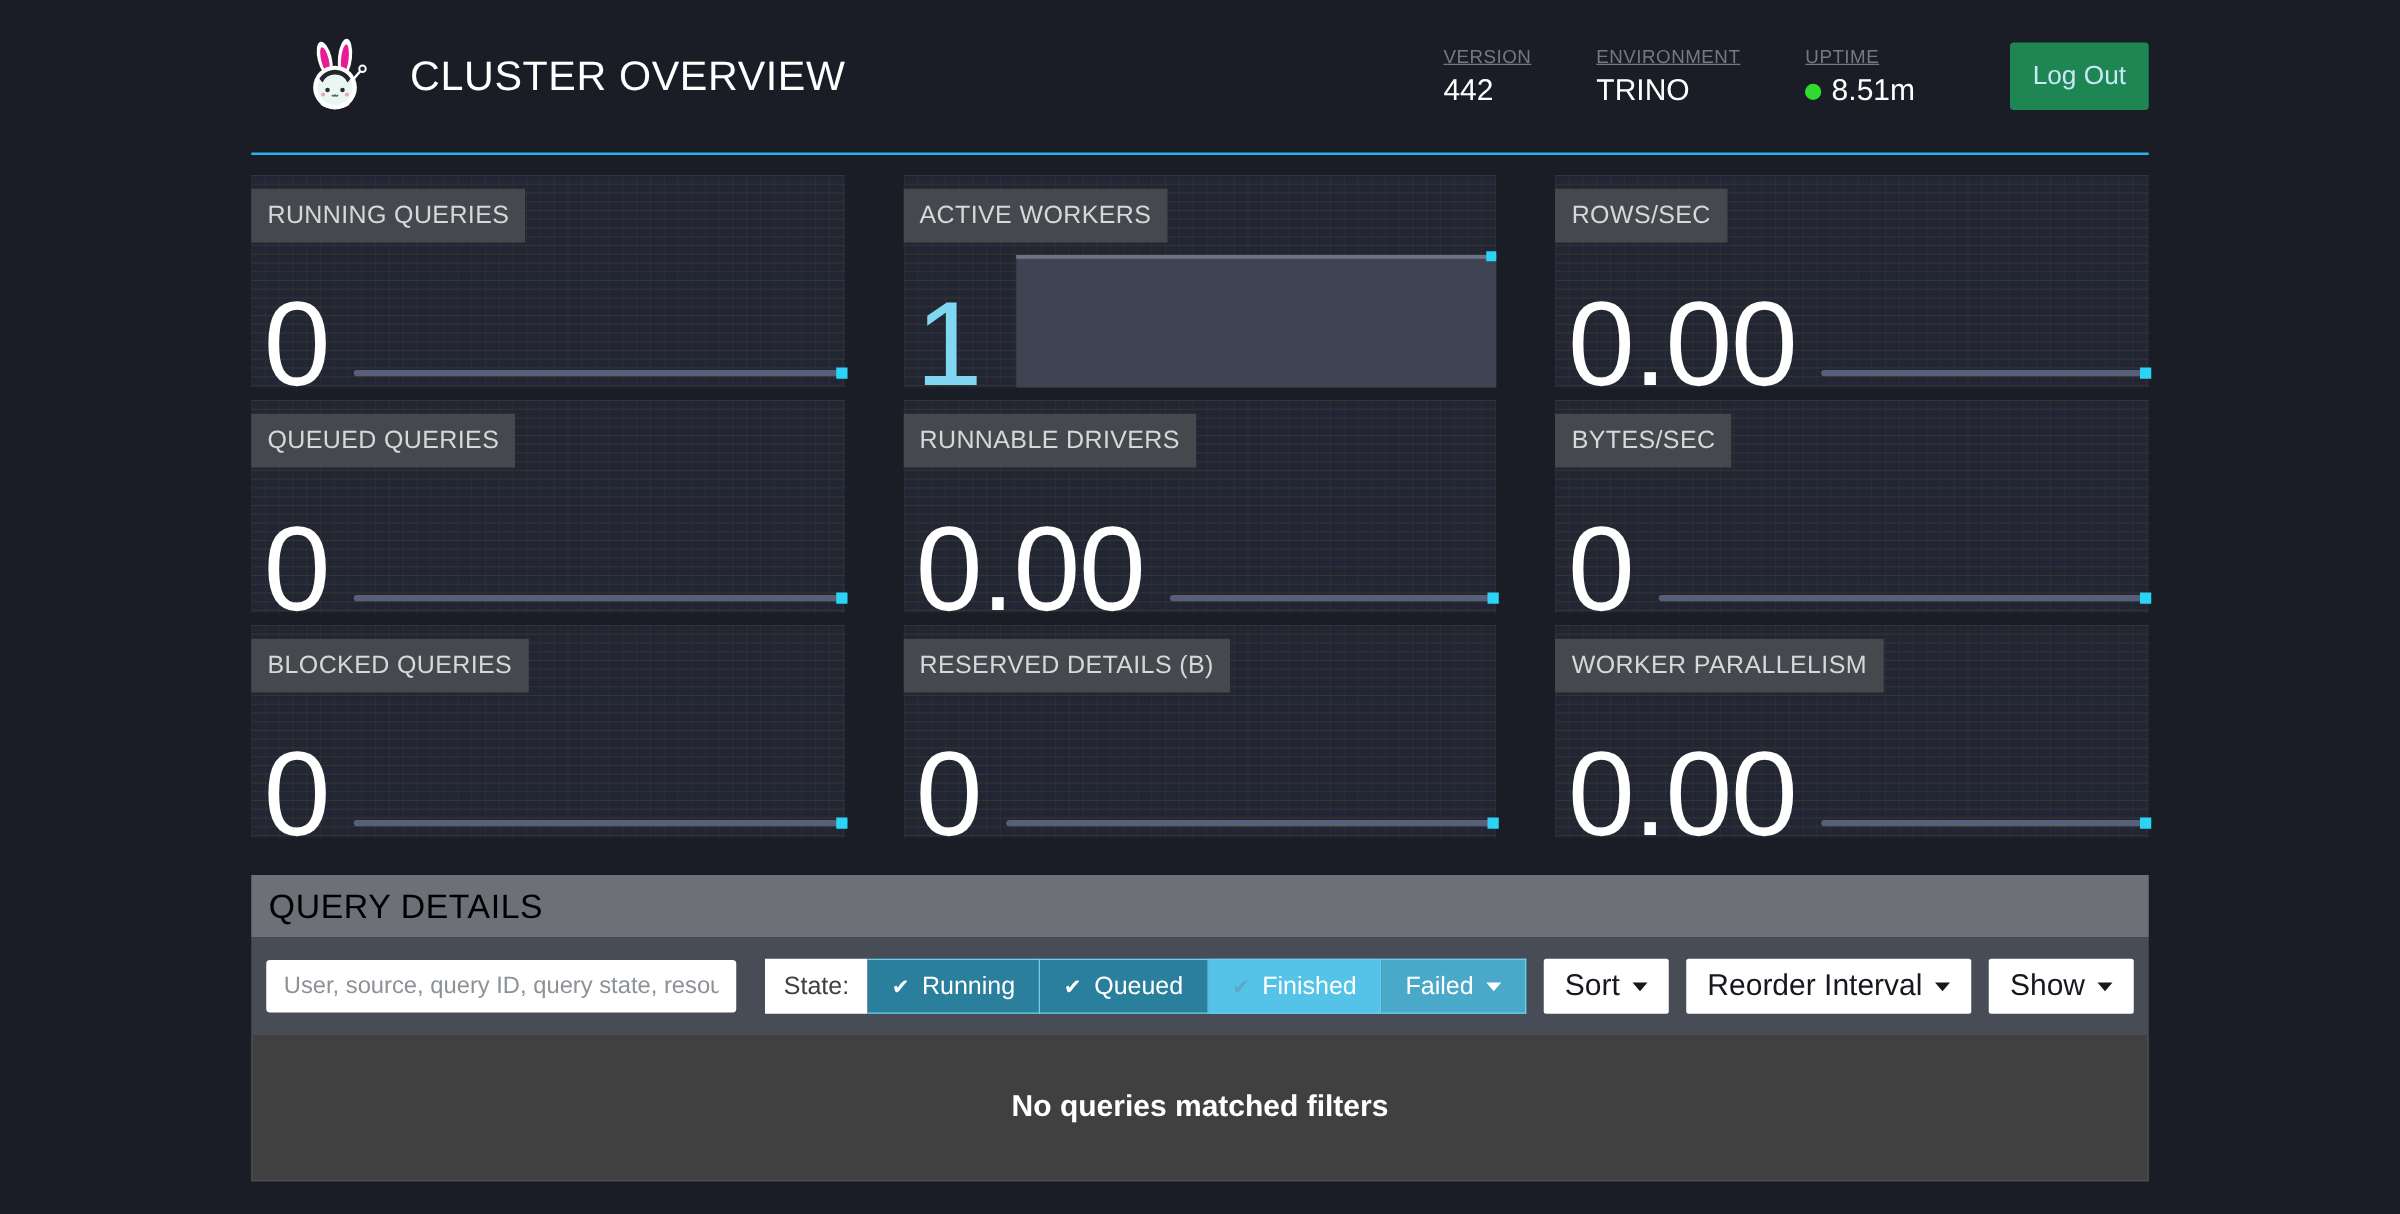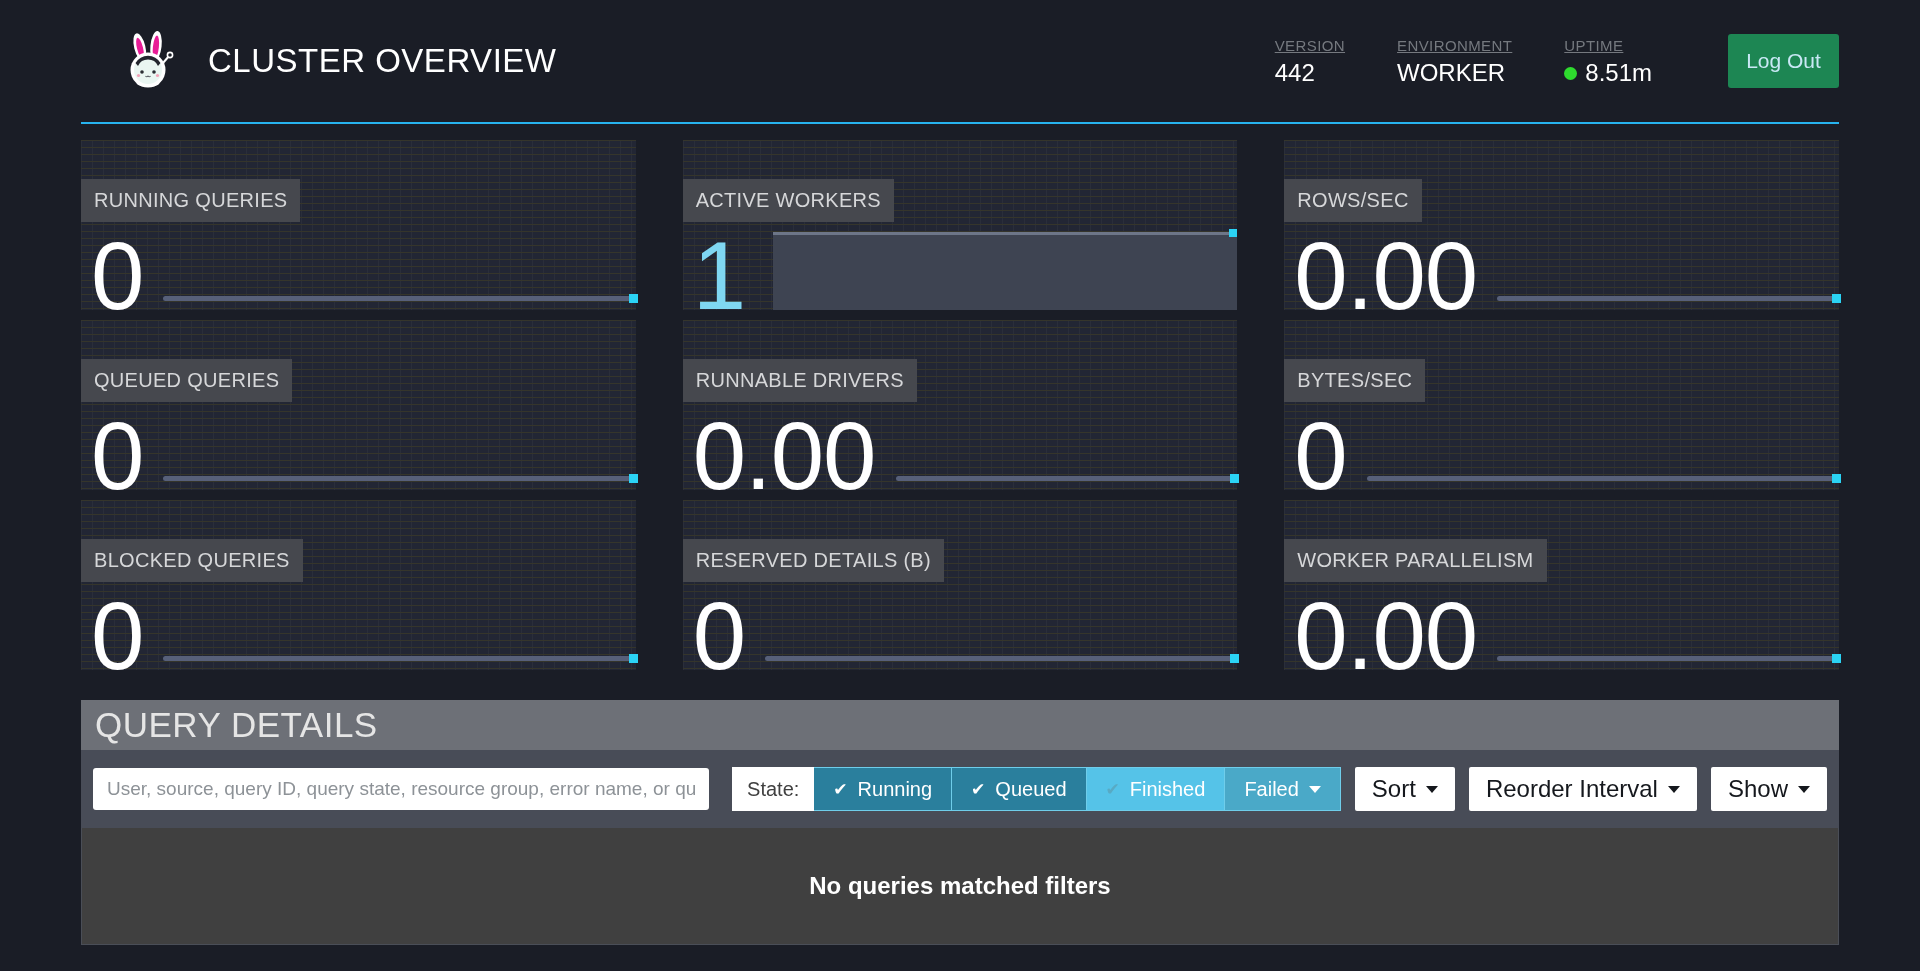--- a/index.html
+++ b/index.html
@@ -3,21 +3,21 @@
 <meta charset="utf-8">
 <style>
   * { box-sizing: border-box; }
   html,body { margin:0; padding:0; }
   body {
     width:1920px; height:971px; overflow:hidden;
     background:#1a1d26;
     font-family:"Liberation Sans", "DejaVu Sans", sans-serif;
     -webkit-font-smoothing:antialiased;
   }
-  .container { width:1758px; margin:0 auto; }
+  .container { width:1518px; margin:0 auto; }
 
   
   header { height:122px; display:flex; align-items:center; justify-content:space-between; padding-left:42px; }
   .header-left { display:flex; align-items:center; gap:33px; }
   .logo-wrap { width:52px; height:62px; display:flex; align-items:center; }
   .page-title { margin:0; font-size:33px; font-weight:400; color:#ffffff; letter-spacing:0.5px; }
   .header-right { display:flex; align-items:center; }
   .info-block { margin-right:52px; }
   .info-label { font-size:15px; color:#75797f; letter-spacing:0.4px; margin-bottom:7px;text-decoration:underline; }
   .info-value { font-size:24px; color:#ffffff; display:flex; align-items:center; gap:8px; line-height:1; }
@@ -30,35 +30,35 @@
   
   .stats { display:grid; grid-template-columns:repeat(3,1fr); column-gap:47px; row-gap:10px; margin-top:16px; }
   .card {
     height:170px; display:flex; flex-direction:column; padding-top:11px;
     background-color:#222634;
     background-image:
       linear-gradient(to bottom, #35352b 1px, transparent 1px),
       linear-gradient(to right, #2a2e3a 1px, transparent 1px);
     background-size: 100% 7px, 11px 100%;
   }
-  .chip { width:max-content; background:#46484e; color:#d6d7d9; font-size:20px; padding:10px 13px; letter-spacing:0.3px;margin-top:28px; }
+  .chip { width:max-content; background:#46484e; color:#d6d7d9; font-size:20px; padding:10px 13px; letter-spacing:0.3px; }
   .card-body { flex:1; display:flex; padding-left:10px; }
   .card-body.line { align-items:flex-end; }
   .stat-value { font-size:96px; font-weight:300; color:#ffffff; line-height:1; margin-bottom:-14px; letter-spacing:-1px; }
   .stat-value.cyan { color:#7fd7f2; align-self:flex-end; }
   .spark { flex:1; position:relative; height:5px; margin:0 0 9px 20px; }
   .spark-line { position:absolute; left:0; right:0; top:0; bottom:0; background:#57607a; border-radius:3px; }
   .spark-dot { position:absolute; right:-2px; top:-2px; width:9px; height:9px; background:#2bd3f5; }
   .card-body.area { align-items:stretch; }
   .area-chart { flex:1; margin-left:28px; margin-top:10px; background:#3e4452; border-top:3px solid #6d7688; position:relative; }
   .area-dot { position:absolute; top:-6px; right:0; width:8px; height:8px; background:#2bd3f5; }
 
   
   .query-details { margin-top:30px; }
-  .qd-title { height:50px; background:#6d7077; color:#e5e5e5; font-size:35px; letter-spacing:0.5px;
+  .qd-title { height:50px; background:#6d7077; color:#000000; font-size:27px; letter-spacing:0.5px;
     display:flex; align-items:center; padding-left:14px; }
   .qd-toolbar { height:78px; background:#484c57; display:flex; align-items:center; padding:0 12px; gap:14px; }
   .search-input { flex:1; height:42px; border:none; border-radius:3px; padding:0 14px; font-size:19px;
     color:#333; font-family:inherit; outline:none; }
   .search-input::placeholder { color:#8d9297; }
 
   .state-group { display:flex; height:44px; margin-left:9px; }
   .state-label { background:#ffffff; color:#404040; font-size:20px; display:flex; align-items:center; padding:0 15px; }
   .state-btn { display:flex; align-items:center; gap:10px; border:1px solid #6fcdea; border-left-width:0;
     font-size:20px; color:#ffffff; padding:0 19px; font-family:inherit; cursor:pointer; }
@@ -113,21 +113,21 @@
       <h1 class="page-title">CLUSTER OVERVIEW</h1>
     </div>
 
     <div class="header-right">
       <div class="info-block">
         <div class="info-label">VERSION</div>
         <div class="info-value">442</div>
       </div>
       <div class="info-block">
         <div class="info-label">ENVIRONMENT</div>
-        <div class="info-value">WORKER</div>
+        <div class="info-value">TRINO</div>
       </div>
       <div class="info-block">
         <div class="info-label">UPTIME</div>
         <div class="info-value">
           <span class="status-dot"></span>
           <span>8.51m</span>
         </div>
       </div>
       <button class="logout-btn">Log Out</button>
     </div>

